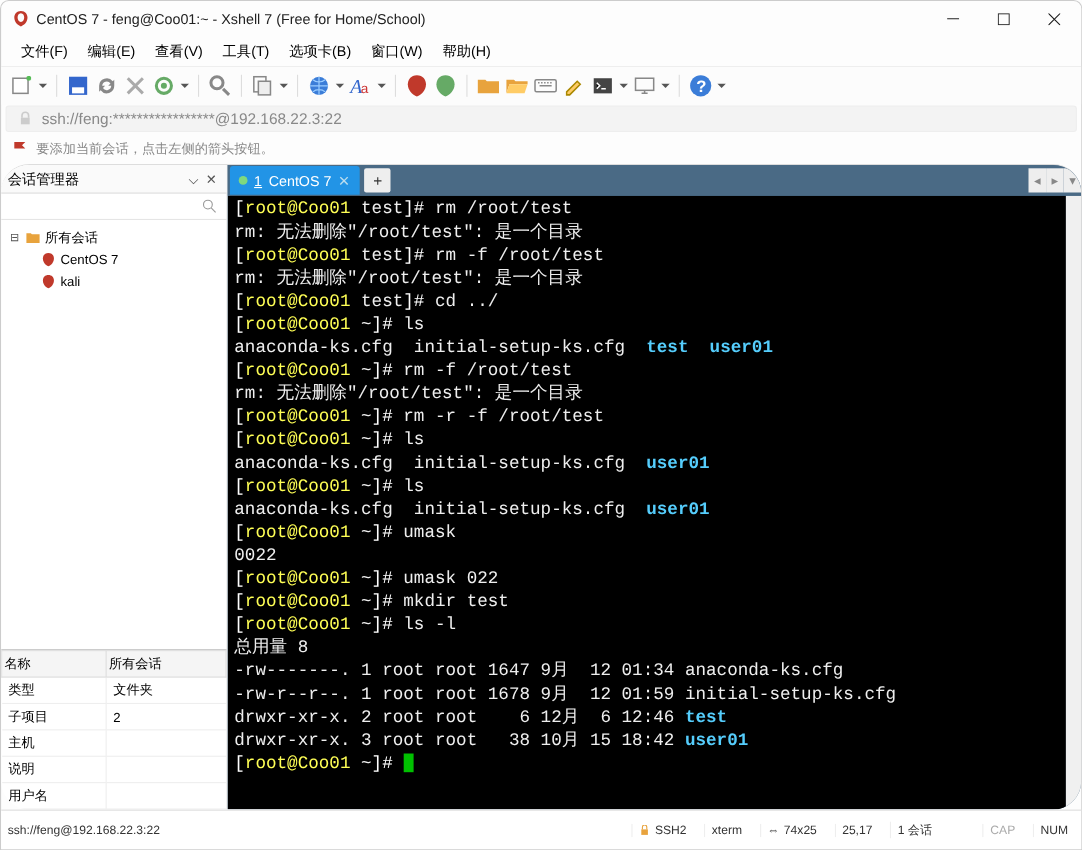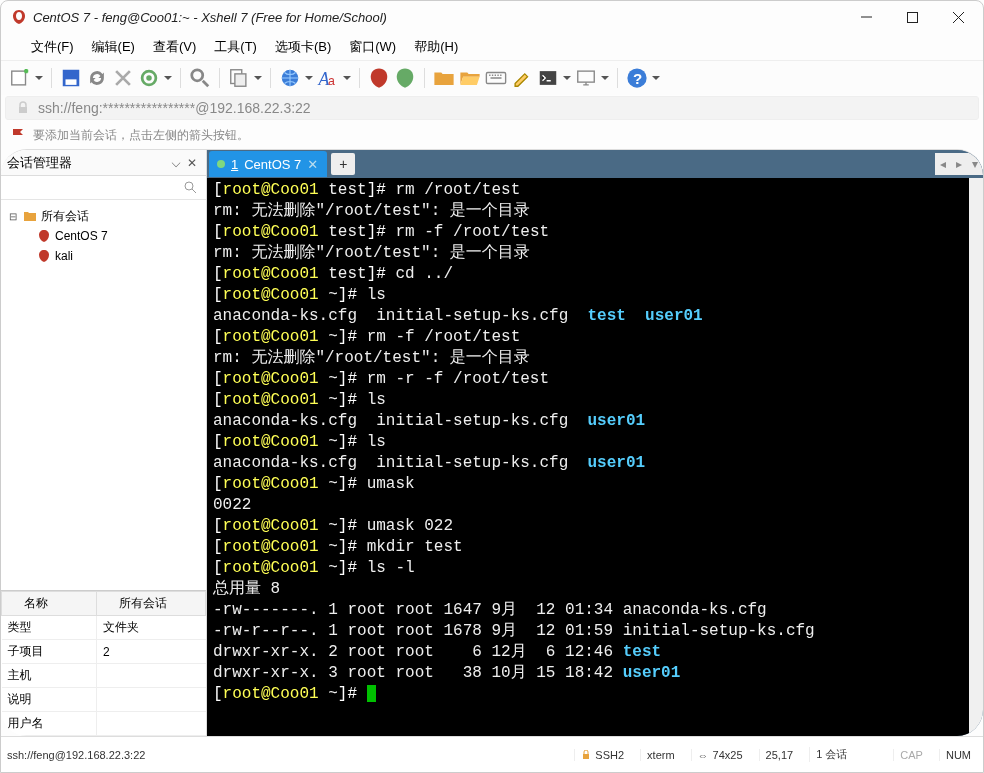--- a/index.html
+++ b/index.html
@@ -1,25 +1,25 @@
 <!DOCTYPE html>
 <html><head>
 <meta charset="utf-8">
 <style>
   * { box-sizing: border-box; margin: 0; padding: 0; }
   body { font-family: "Microsoft YaHei", sans-serif; font-size: 12px; background: #fdfdfd; width: 984px; height: 773px; overflow: hidden; display: flex; flex-direction: column; border: 1px solid #ccc; border-radius: 8px 8px 0 0;}
   
   .title-bar { height: 32px; display: flex; align-items: center; padding: 0 2px 0 10px; }
   .title-bar .app-icon { width: 16px; height: 16px; color: #c0392b; margin-right: 6px; display:flex; align-items:center; justify-content:center;}
-  .title-bar .title { flex: 1; font-size: 13px; color:#222;font-style:italic; }
+  .title-bar .title { flex: 1; font-size: 13px; color:#222; }
   .win-controls { display: flex; }
   .win-btn { width: 46px; height: 30px; display: flex; align-items: center; justify-content: center; }
   .win-btn svg { width: 11px; height: 11px; color: #222; }
   
-  .menu-bar { height: 28px; display: flex; align-items: center; padding: 2px 22px; gap: 2px; font-size: 13px; border-bottom:1px solid #eee;}
+  .menu-bar { height: 28px; display: flex; align-items: center; padding: 2px 10px; gap: 2px; font-size: 13px; border-bottom:1px solid #eee;}
   .menu-item { padding: 4px 8px; }
   
   .tool-bar { height: 34px; display: flex; align-items: center; padding: 0 8px; gap: 4px; background:#fcfcfc;}
   .tb-icon { width: 22px; height: 22px; display:flex; align-items:center; justify-content:center; }
   .tb-sep { width: 1px; height: 20px; background: #ddd; margin: 0 4px; }
   .dd-arrow{width:8px; color:#555;}
   
   .address-bar { height: 24px; background: #f3f3f3; display: flex; align-items: center; padding: 0 10px; gap:8px; color:#888; border:1px solid #eee; margin:1px 4px; border-radius:3px;}
   .lock-icon { color: #ccc; width:14px;}
   .address-text{font-size:14px;}
@@ -36,21 +36,21 @@
   .search-box { height: 24px; border-bottom:1px solid #e5e5e5; display:flex;align-items:center;justify-content:flex-end;padding-right:8px;}
   .search-icon{color:#999;width:14px;}
   .tree { flex: 0 0 auto; padding: 6px 4px; }
   .tree-node { display:flex; align-items:center; height:20px; gap:4px; padding-left:4px;}
   .tree-node.child{padding-left:32px;}
   .tree-toggle{width:10px;color:#555;font-size:10px;}
   .folder-icon{color:#e8a33d;width:14px;}
   .whirl-icon{color:#c0392b;width:14px;}
   .props-table { border-top:1px solid #ccc; }
   .props-table table{width:100%;border-collapse:collapse;font-size:12px;}
-  .props-table th{background:#f5f5f5;text-align:left;padding:3px 22px;border:1px solid #ddd;font-weight:normal;}
+  .props-table th{background:#f5f5f5;text-align:left;padding:3px 2px;border:1px solid #ddd;font-weight:normal;}
   .props-table td{padding:3px 6px;border-bottom:1px solid #eee;}
   .props-table td:first-child{width:95px;border-right:1px solid #eee;}
   
   .content { flex: 1; display: flex; flex-direction: column; background:#4a6a85;}
   .tab-bar { height: 28px; display: flex; align-items: center; background:#4a6a85; padding-left:2px;}
   .tab { height: 26px; background: #2294e6; color: #fff; display:flex; align-items:center; padding:0 8px; gap:6px; border-radius:3px 3px 0 0;font-size:13px;}
   .tab .dot{width:8px;height:8px;background:#7fd87f;border-radius:50%;}
   .tab .num{text-decoration:underline;}
   .tab-close{color:#bde;width:12px;}
   .tab-new{width:24px;height:22px;background:#eee;color:#333;display:flex;align-items:center;justify-content:center;margin-left:4px;border-radius:2px;font-size:14px;}

